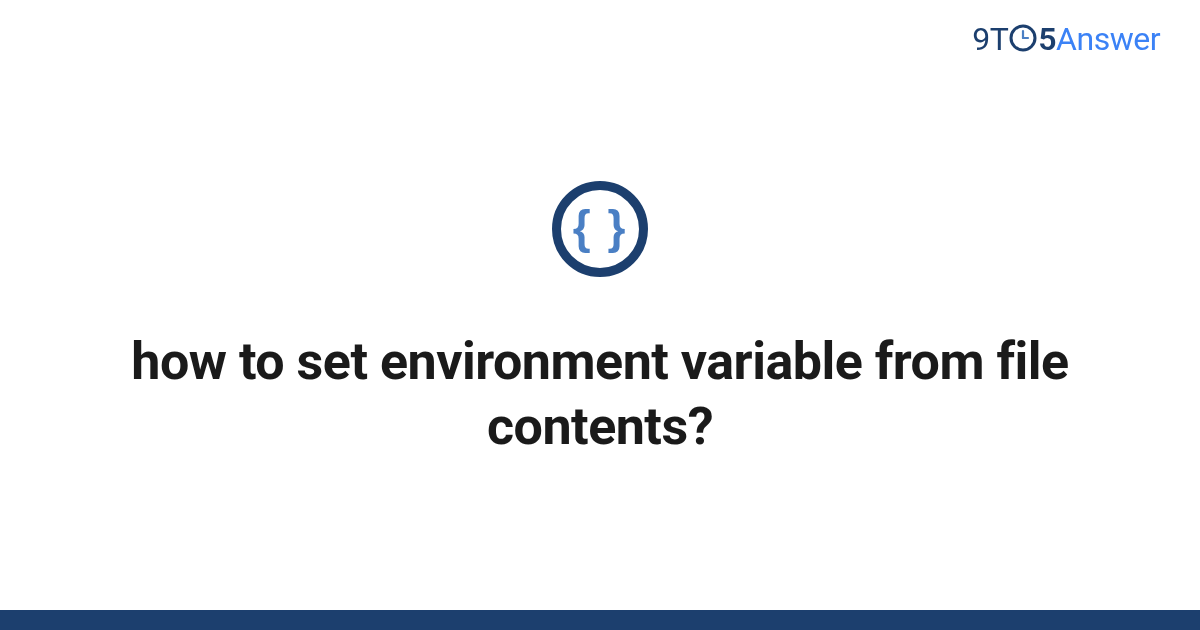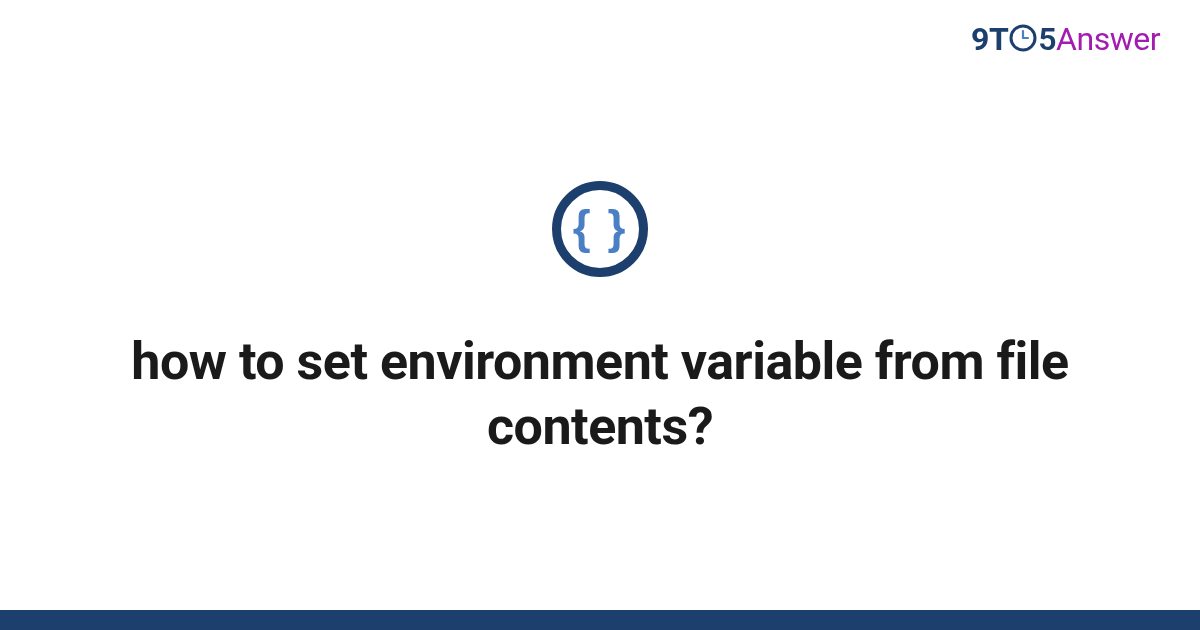--- a/index.html
+++ b/index.html
@@ -18,32 +18,32 @@
     .logo {
       position: absolute;
       top: 20px;
       right: 40px;
       font-size: 32px;
       font-weight: 500;
       letter-spacing: -0.5px;
     }
     .logo-9t {
       color: #1c3f6e;
-      font-weight: 700;
+      font-weight: 400;
     }
     .logo-o-wrap {
       display: inline-block;
       vertical-align: -3px;
     }
     .logo-5 {
       color: #1c3f6e;
       font-weight: 600;
     }
     .logo-answer {
-      color: #a21caf;
+      color: #3b82f6;
       font-weight: 400;
     }
     .main {
       position: absolute;
       top: 0;
       left: 0;
       width: 1200px;
       height: 610px;
       display: flex;
       flex-direction: column;

